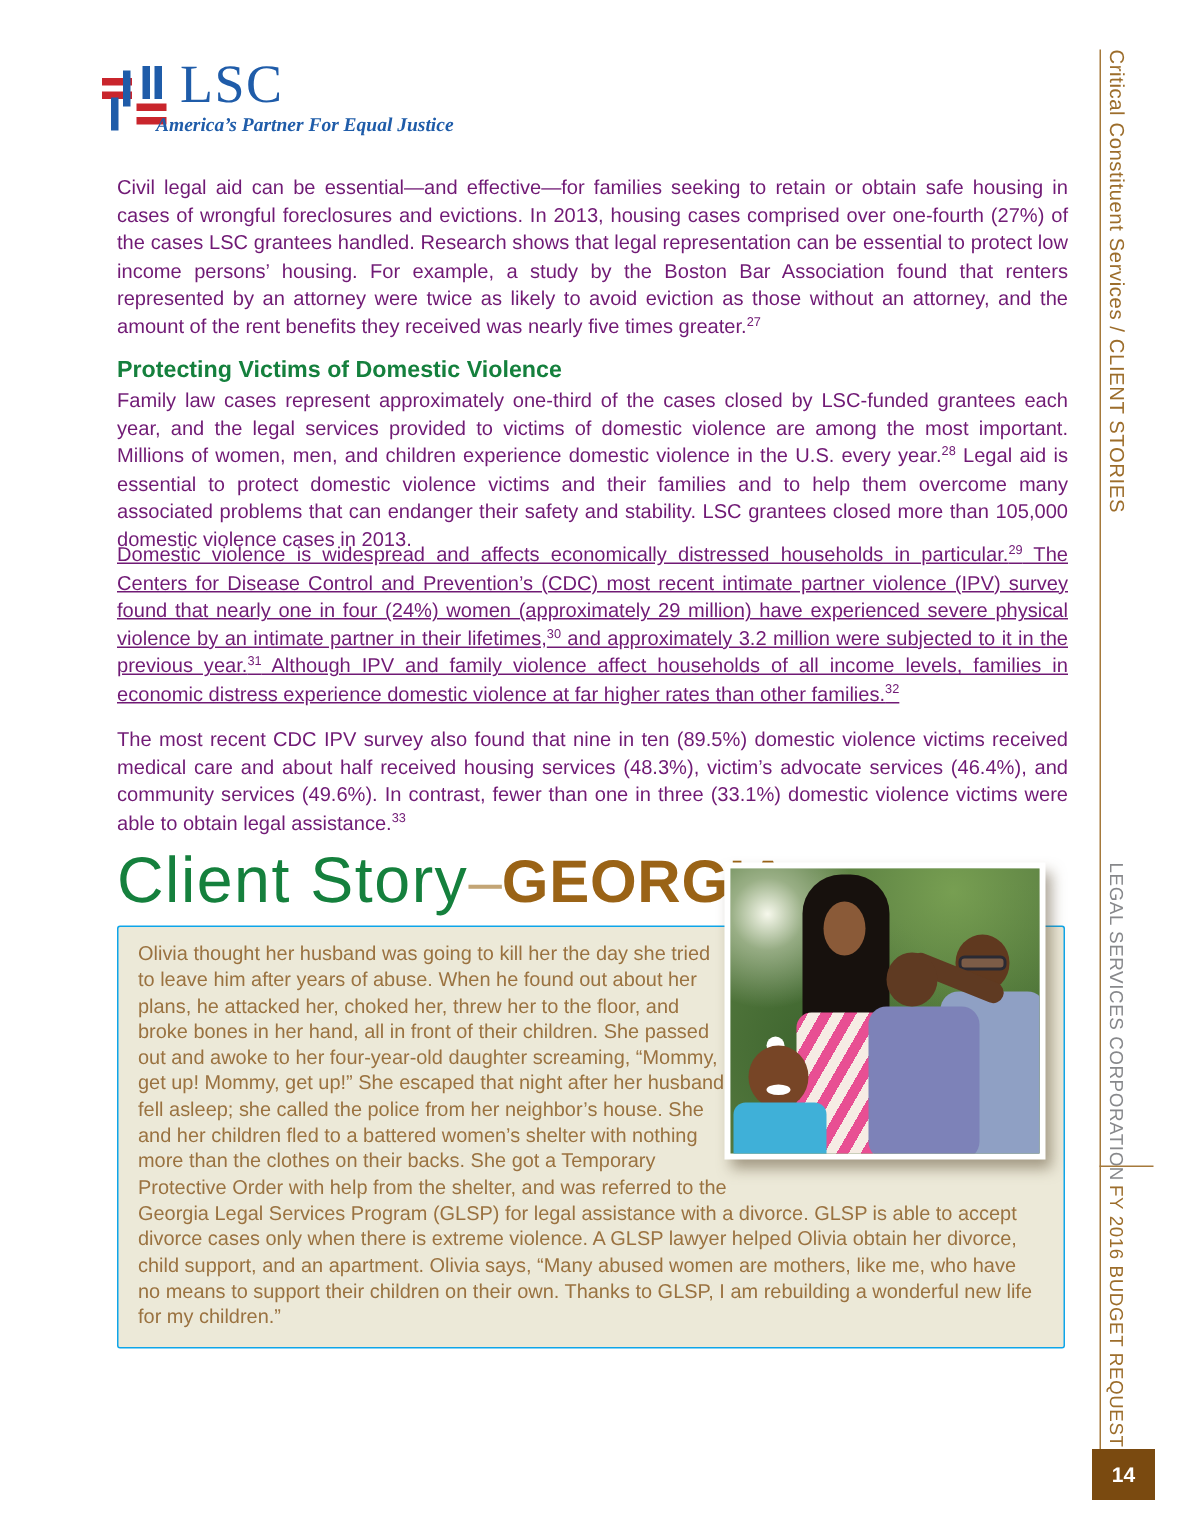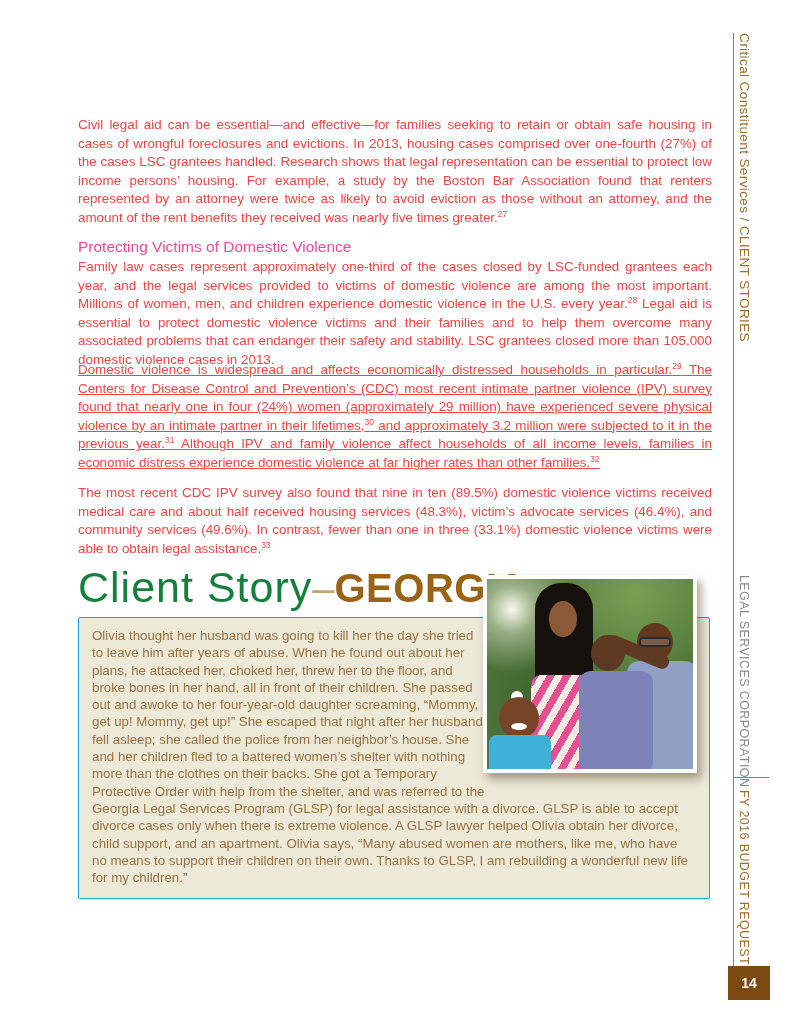--- a/index.html
+++ b/index.html
@@ -19,24 +19,24 @@
   .lm-b2 { left:6px;  top:21px; width:5px; height:22px; }
   .lm-b3 { left:27px; top:0;    width:5px; height:22px; }
   .lm-b4 { left:35px; top:0;    width:5px; height:22px; }
   .lm-r3 { left:23px; top:25px; width:20px; height:5px; }
   .lm-r4 { left:23px; top:34px; width:20px; height:5px; }
   .logo-lsc { position:absolute; left:52px; top:0; font-family:"Liberation Serif", serif; font-size:36px; color:#1f5ca9; letter-spacing:1px; line-height:1; }
   .logo-tagline { position:absolute; left:36px; top:37px; font-family:"Liberation Serif", serif; font-style:italic; font-weight:bold; font-size:13px; color:#1f5ca9; white-space:nowrap; }
 
   
   .content { position:absolute; left:78px; top:0; width:634px; }
-  .body-text { position:absolute; left:0; width:634px; font-size:13.4px; line-height:18.6px; color:#ef4444; text-align:justify; }
+  .body-text { position:absolute; left:0; width:634px; font-size:13.4px; line-height:18.6px; color:#701a75; text-align:justify; }
   .body-text sup, .story-text sup { font-size:8.5px; line-height:0; vertical-align:5px; }
   .p1 { top:116px; }
-  .section-heading { position:absolute; left:0; top:238px; font-size:15.5px; font-weight:normal; color:#ec4899; }
+  .section-heading { position:absolute; left:0; top:238px; font-size:15.5px; font-weight:bold; color:#15803d; }
   .p2 { top:258px; }
   .p3 { top:361px;text-decoration:underline; }
   .p4 { top:484px; }
 
   
   .cs-heading { position:absolute; left:0; top:566px; white-space:nowrap; line-height:1; }
   .cs-light { font-size:43px; font-weight:300; color:#15803d; letter-spacing:1px; }
   .cs-dash  { font-size:40px; font-weight:300; color:#c3a575; }
   .cs-bold  { font-size:40px; font-weight:bold; color:#9a6316; letter-spacing:0.5px; }
 
@@ -80,20 +80,34 @@
   .v-bottom { top:790px; font-size:12.5px; color:#9c6d2b; }
   .sidebar-divider { position:absolute; left:733px; top:777px; width:36px; height:1px; background:#a5793b; }
   .page-number-box { position:absolute; left:728px; top:966px; width:42px; height:34px; background:#7a4a10;
                      color:#fff; font-weight:bold; font-size:14px; display:flex; align-items:center; justify-content:center; }
 </style>
 </head>
 <body>
 
 <div class="page">
 
+  <div class="logo">
+    <div class="logo-mark">
+      <i class="bar-red lm-r1"></i>
+        <i class="bar-red lm-r2"></i>
+      <i class="bar-blue lm-b1"></i>
+        <i class="bar-blue lm-b2"></i>
+      <i class="bar-blue lm-b3"></i>
+        <i class="bar-blue lm-b4"></i>
+      <i class="bar-red lm-r3"></i>
+        <i class="bar-red lm-r4"></i>
+    </div>
+    <div class="logo-lsc">LSC</div>
+    <div class="logo-tagline">America’s Partner For Equal Justice</div>
+  </div>
 
   <div class="content">
     <p class="body-text p1">Civil legal aid can be essential—and effective—for families seeking to retain or obtain safe housing in cases of wrongful foreclosures and evictions. In 2013, housing cases comprised over one-fourth (27%) of the cases LSC grantees handled. Research shows that legal representation can be essential to protect low income persons’ housing. For example, a study by the Boston Bar Association found that renters represented by an attorney were twice as likely to avoid eviction as those without an attorney, and the amount of the rent benefits they received was nearly five times greater.<sup>27</sup></p>
 
     <h2 class="section-heading">Protecting Victims of Domestic Violence</h2>
 
     <p class="body-text p2">Family law cases represent approximately one-third of the cases closed by LSC-funded grantees each year, and the legal services provided to victims of domestic violence are among the most important. Millions of women, men, and children experience domestic violence in the U.S. every year.<sup>28</sup> Legal aid is essential to protect domestic violence victims and their families and to help them overcome many associated problems that can endanger their safety and stability. LSC grantees closed more than 105,000 domestic violence cases in 2013.</p>
     <p class="body-text p3">Domestic violence is widespread and affects economically distressed households in particular.<sup>29</sup> The Centers for Disease Control and Prevention’s (CDC) most recent intimate partner violence (IPV) survey found that nearly one in four (24%) women (approximately 29 million) have experienced severe physical violence by an intimate partner in their lifetimes,<sup>30</sup> and approximately 3.2 million were subjected to it in the previous year.<sup>31</sup> Although IPV and family violence affect households of all income levels, families in economic distress experience domestic violence at far higher rates than other families.<sup>32</sup></p>
     <p class="body-text p4">The most recent CDC IPV survey also found that nine in ten (89.5%) domestic violence victims received medical care and about half received housing services (48.3%), victim’s advocate services (46.4%), and community services (49.6%). In contrast, fewer than one in three (33.1%) domestic violence victims were able to obtain legal assistance.<sup>33</sup></p>
 

